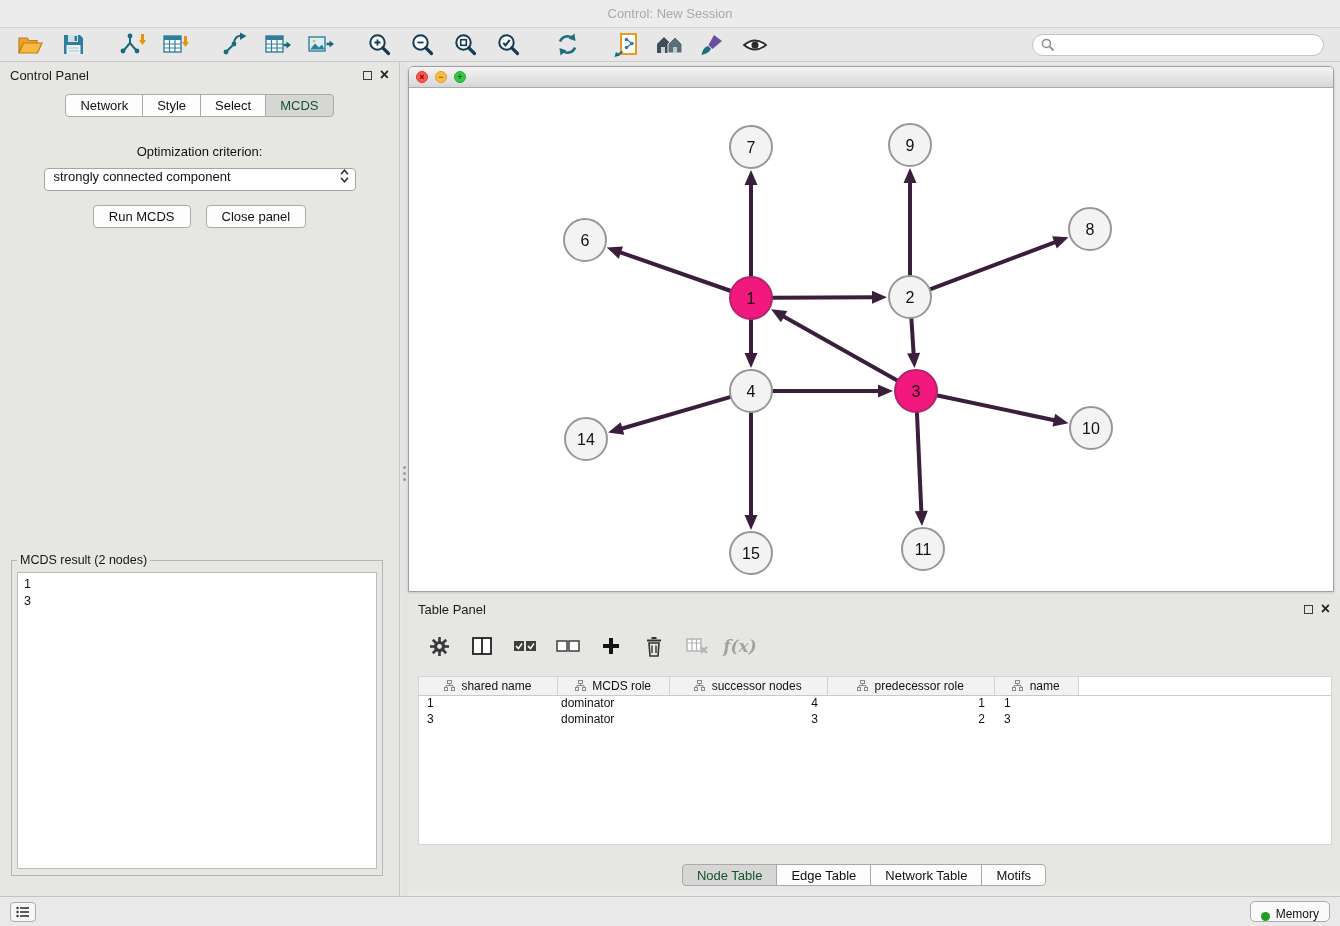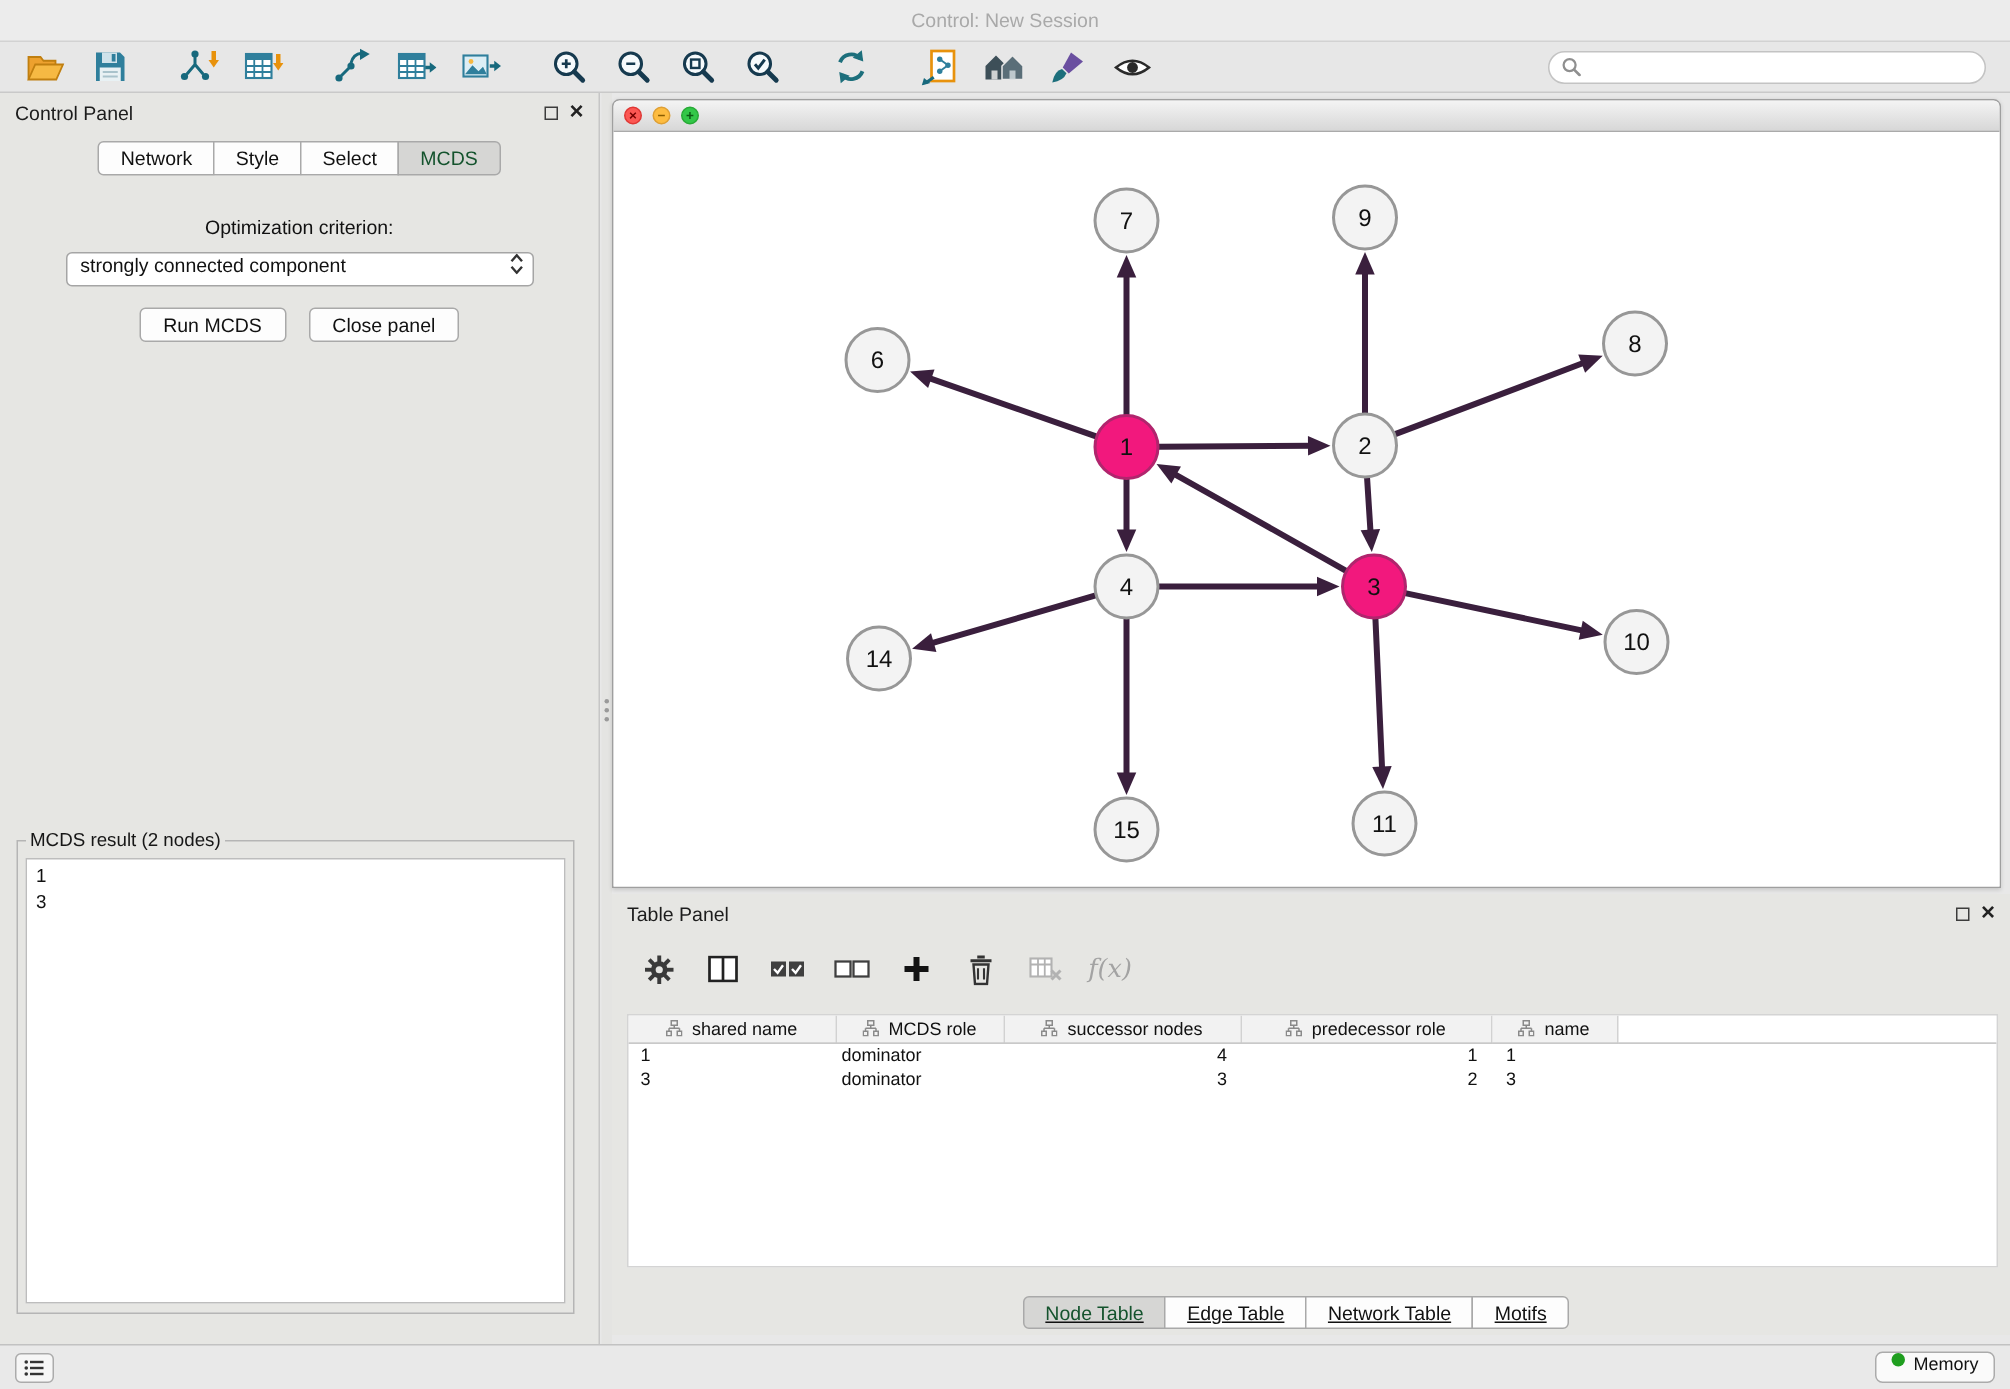--- a/index.html
+++ b/index.html
@@ -47,39 +47,39 @@
   .net-titlebar { height:21px; background:linear-gradient(#f4f4f4,#d7d7d7); border-bottom:1px solid #aaa; position:relative; display:flex; align-items:center; padding:0 7px; gap:7px; }
   .net-title { position:absolute; left:0; right:0; text-align:center; font-size:13px; color:#2d2d2d; }
   .light { width:12px; height:12px; border-radius:50%; font-size:9px; line-height:11px; text-align:center; font-weight:bold; z-index:2; }
   .light.red { background:#fc5753; border:1px solid #df3734; color:#750000; }
   .light.yellow { background:#fdbc40; border:1px solid #de9f34; color:#8a5c00; }
   .light.green { background:#33c748; border:1px solid #27aa35; color:#0b5a14; }
   .graph-area { width:926px; height:505px; background:#fff; }
 
   
   .table-panel { position:absolute; left:408px; top:596px; right:0; height:294px; background:#e6e6e3; }
-  .tp-toolbar { position:absolute; top:26px; left:0; right:0; height:48px; display:flex; align-items:center; padding-left:18px; gap:17px; }
+  .tp-toolbar { position:absolute; top:26px; left:0; right:0; height:48px; display:flex; align-items:center; padding-left:18px; gap:17px;font-weight:bold; }
   .tp-btn { width:26px; height:26px; display:flex; align-items:center; justify-content:center; }
   .fx-label { font-family:"DejaVu Serif", serif; font-style:italic; font-size:17px; color:#a3a3a3; }
   .table-wrap { position:absolute; top:80px; left:10px; right:8px; height:169px; background:#fff; border:1px solid #d4d4d4; overflow:hidden; }
   table.data-table { border-collapse:collapse; width:100%; table-layout:fixed; font-size:12px; }
   table.data-table th { height:18px; background:#f2f2f2; border-right:1px solid #d2d2d2; border-bottom:1px solid #c9c9c9; font-weight:normal; font-size:12px; text-align:center; white-space:nowrap; overflow:hidden; }
   table.data-table th.filler { background:#fff; border-right:none; }
   table.data-table th svg { vertical-align:-1px; margin-right:3px; }
   table.data-table td { height:16px; padding:0 4px; white-space:nowrap; overflow:hidden; }
   table.data-table td.num { text-align:right; padding-right:9px; }
   table.data-table td.first { padding-left:8px; }
   table.data-table td.namecol { padding-left:10px; }
 
-  .bottom-tabs { position:absolute; left:388px; right:0; top:864px; height:22px; display:flex; justify-content:center;text-decoration:underline; }
+  .bottom-tabs { position:absolute; left:388px; right:0; top:864px; height:22px; display:flex; justify-content:center; }
 
   
   .statusbar { position:absolute; left:0; right:0; bottom:0; height:30px; background:#e9e9e9; border-top:1px solid #c2c2c2; display:flex; align-items:center; padding:0 10px; }
   .sb-left-btn { width:26px; height:20px; background:#f6f6f6; border:1px solid #ababab; border-radius:4px; display:flex; align-items:center; justify-content:center; }
-  .memory-btn { margin-left:auto; height:21px; background:#fafafa; border:1px solid #ababab; border-radius:5px; display:flex; align-items:flex-start; gap:6px; padding:0 10px; font-size:12px; }
+  .memory-btn { margin-left:auto; height:21px; background:#fafafa; border:1px solid #ababab; border-radius:5px; display:flex; align-items:flex-end; gap:6px; padding:0 10px; font-size:12px; }
   .mem-dot { width:9px; height:9px; border-radius:50%; background:#1f9e1f; }
 </style>
 </head>
 <body>
 
 <div class="titlebar">
   <span>Control: New Session</span>
 </div>
 
 <div class="toolbar">

